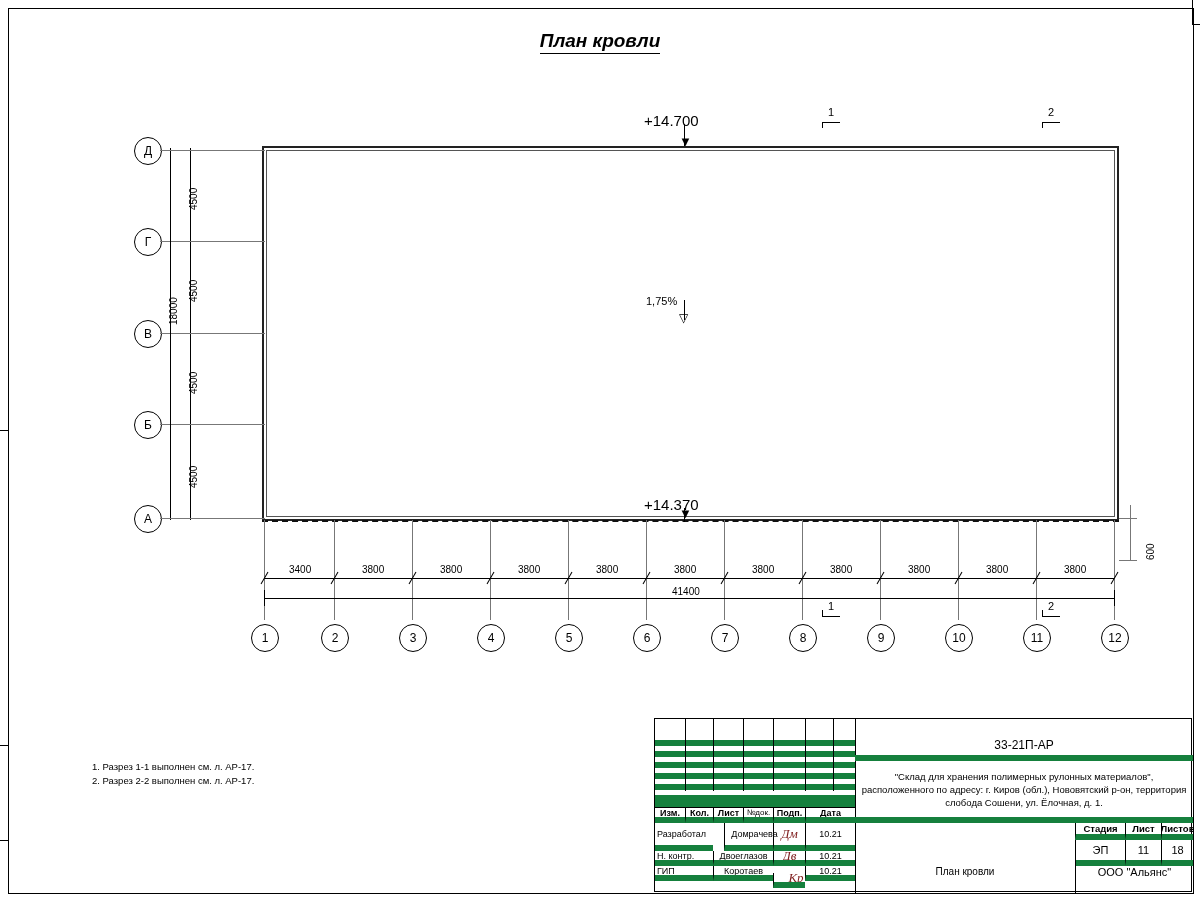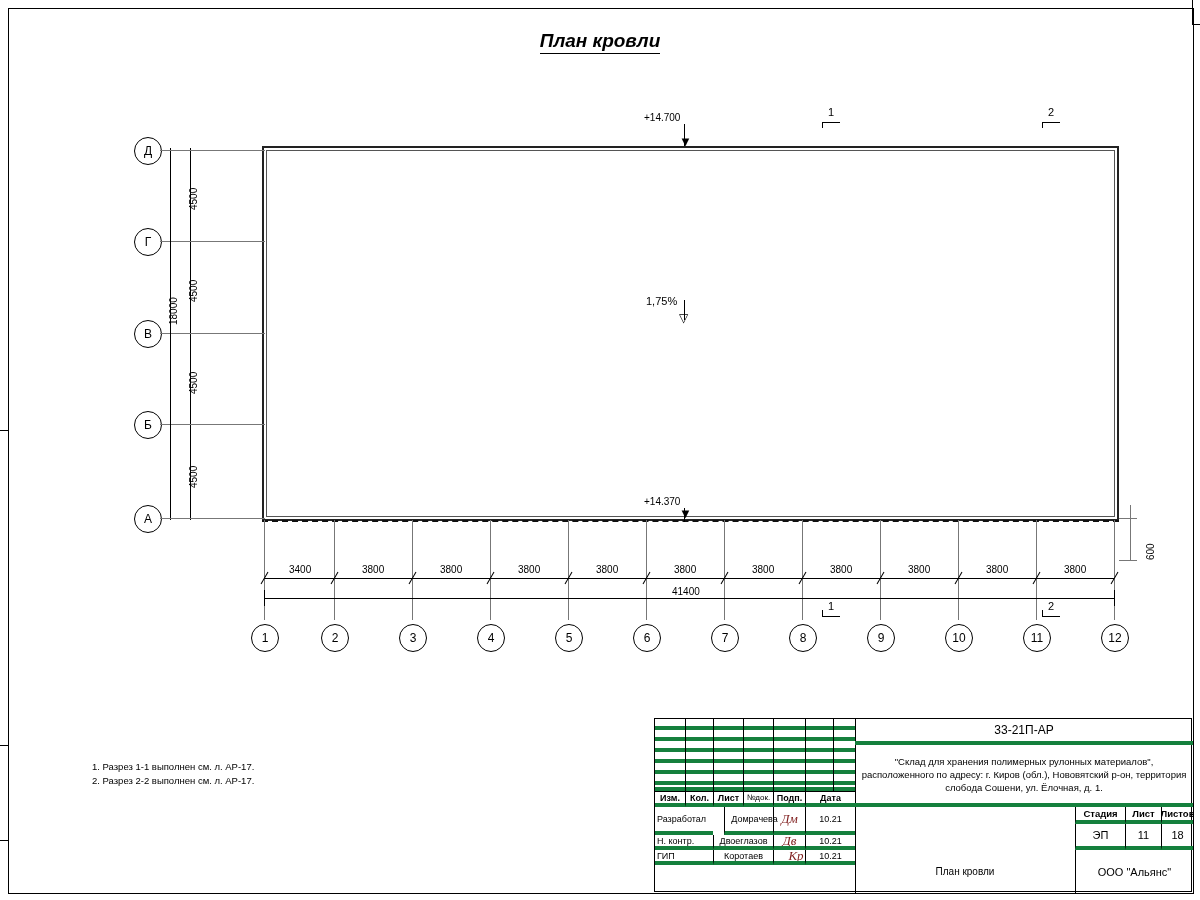--- a/index.html
+++ b/index.html
@@ -53,37 +53,37 @@
   .bubble{
     position:absolute;width:26px;height:26px;border:1px solid #000;border-radius:50%;
     background:#fff;display:flex;align-items:center;justify-content:center;
     font-size:12px;
   }
 
   
   .dim{position:absolute;font-size:10px;white-space:nowrap;}
   .dim-v{position:absolute;font-size:10px;white-space:nowrap;transform-origin:0 0;transform:rotate(-90deg);}
 
-  .lvl{position:absolute;font-size:10px;white-space:nowrap;}
+  .lvl{position:absolute;font-size:15px;white-space:nowrap;}
   .slope{position:absolute;font-size:11px;}
 
   .secmark{position:absolute;font-size:11px;}
 
   
   .notes{position:absolute;left:92px;top:760px;font-size:9.5px;line-height:14px;}
 
   
   .stamp{
     position:absolute;left:654px;top:718px;width:538px;height:174px;
     border:1px solid #000;box-sizing:border-box;font-size:9px;
   }
   .stamp .cell{position:absolute;box-sizing:border-box;display:flex;align-items:center;justify-content:center;text-align:center;overflow:hidden;}
   .stamp .bl{border-left:1px solid #000;}
   .stamp .bt{border-top:1px solid #000;}
-  .stamp .bb{border-bottom:4px solid #15803d;}
+  .stamp .bb{border-bottom:6px solid #15803d;margin-top:16px;}
 
   .code{font-size:12px;}
   .objname{font-size:9.5px;line-height:13px;}
   .sig{font-family:"Liberation Serif",serif;font-style:italic;font-size:13px;color:#7f1d1d;}
 </style>
 </head>
 <body>
 
 <div class="sheet">
 
@@ -259,21 +259,21 @@
     <div class="cell bb bl sig" style="left:118px;top:88px;width:32px;height:28px;">Дм</div>
     <div class="cell bb bl" style="left:150px;top:88px;width:50px;height:28px;">10.21</div>
 
     <div class="cell bb" style="left:0;top:116px;width:58px;height:15px;justify-content:flex-start;padding-left:2px;">Н. контр.</div>
     <div class="cell bb bl" style="left:58px;top:116px;width:60px;height:15px;">Двоеглазов</div>
     <div class="cell bb bl sig" style="left:118px;top:116px;width:32px;height:15px;">Дв</div>
     <div class="cell bb bl" style="left:150px;top:116px;width:50px;height:15px;">10.21</div>
 
     <div class="cell bb" style="left:0;top:131px;width:58px;height:15px;justify-content:flex-start;padding-left:2px;">ГИП</div>
     <div class="cell bb bl" style="left:58px;top:131px;width:60px;height:15px;">Коротаев</div>
-    <div class="cell bb bl sig" style="left:118px;top:131px;width:32px;height:15px;padding-left:13px;">Кр</div>
+    <div class="cell bb bl sig" style="left:118px;top:138px;width:32px;height:15px;padding-left:13px;">Кр</div>
     <div class="cell bb bl" style="left:150px;top:131px;width:50px;height:15px;">10.21</div>
 
     <div class="cell" style="left:0;top:146px;width:200px;height:28px;"></div>
 
     <div class="cell bl" style="left:200px;top:0;width:0;height:174px;"></div>
 
     <div class="cell bb code" style="left:200px;top:0;width:338px;height:26px;">33-21П-АР</div>
 
     <div class="cell bb objname" style="left:200px;top:26px;width:338px;height:62px;padding:2px 4px;">"Склад для хранения полимерных рулонных материалов", расположенного по адресу: г. Киров (обл.), Нововятский р-он, территория слобода Сошени, ул. Ёлочная, д. 1.</div>
 

